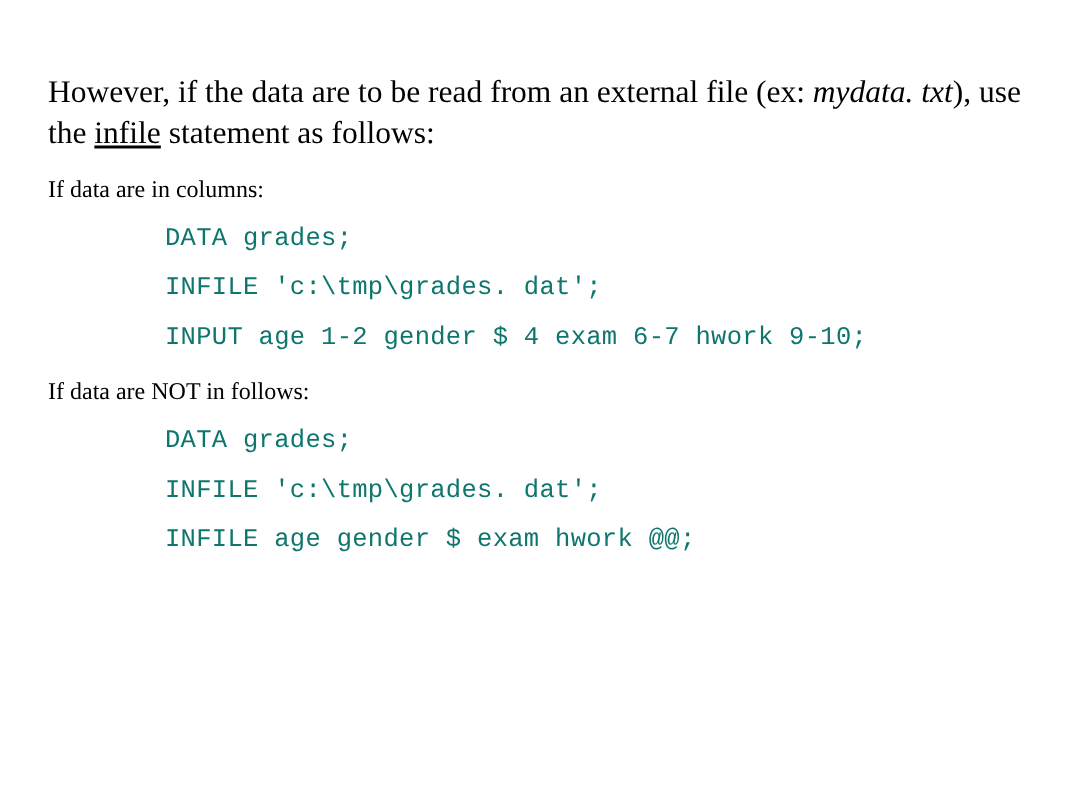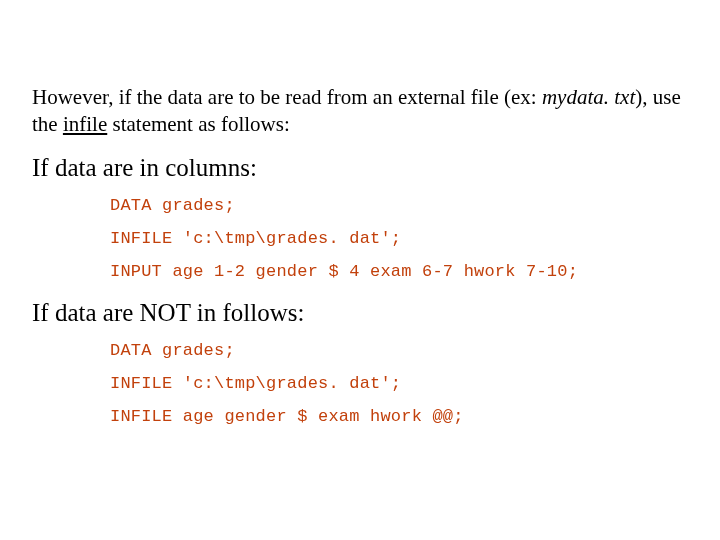--- a/index.html
+++ b/index.html
@@ -5,61 +5,61 @@
   html, body {
     margin: 0;
     padding: 0;
     width: 720px;
     height: 540px;
     background: #ffffff;
     font-family: "Times New Roman", Times, serif;
     color: #000000;
   }
   .page {
-    padding: 84px 32px 0 32px;
+    padding: 48px 32px 0 32px;
   }
   .para {
     font-size: 21px;
     line-height: 1.28;
     margin: 0 0 16px 0;
   }
   .italic { font-style: italic; }
   .under { text-decoration: underline; }
   .subhead {
-    font-size: 25px;
+    font-size: 16px;
     margin: 0 0 14px 0;
   }
   .code-block {
     margin: 0 0 18px 78px;
   }
   .code-line {
     font-family: "Courier New", Courier, monospace;
     font-size: 17px;
-    color: #c2410c;
+    color: #0f766e;
     white-space: pre;
     margin: 0 0 14px 0;
     letter-spacing: 0.2px;
   }
   .code-line:last-child { margin-bottom: 0; }
 </style>
 </head>
 <body>
 
 <div class="page">
 
   <p class="para">
     <span>However, if the data are to be read from an external file (ex: </span><span class="italic">mydata. txt</span><span>),  use the </span><span class="under">infile</span><span> statement as follows:</span>
   </p>
 
   <p class="subhead">If data are in columns:</p>
 
   <div class="code-block">
     <div class="code-line">DATA grades;</div>
     <div class="code-line">INFILE 'c:\tmp\grades. dat';</div>
-    <div class="code-line">INPUT age 1-2 gender $ 4 exam 6-7 hwork 7-10;</div>
+    <div class="code-line">INPUT age 1-2 gender $ 4 exam 6-7 hwork 9-10;</div>
   </div>
 
   <p class="subhead">If data are NOT in follows:</p>
 
   <div class="code-block">
     <div class="code-line">DATA grades;</div>
     <div class="code-line">INFILE 'c:\tmp\grades. dat';</div>
     <div class="code-line">INFILE age gender $ exam hwork @@;</div>
   </div>
 

